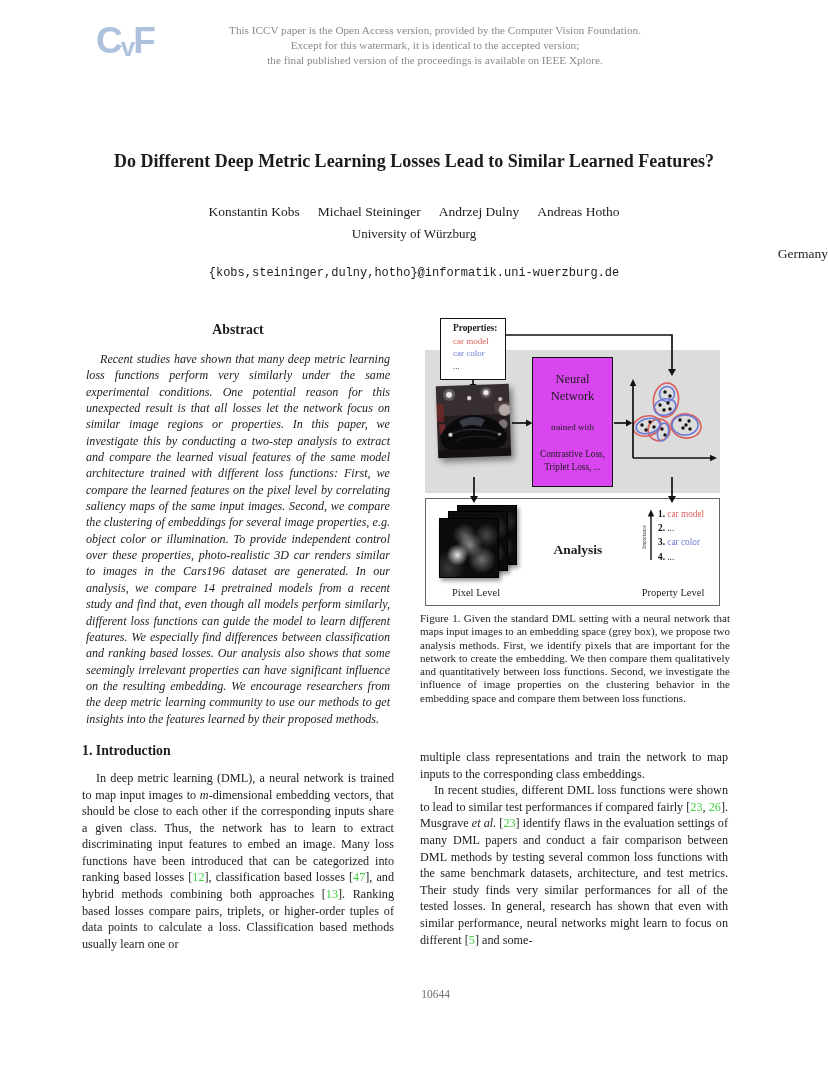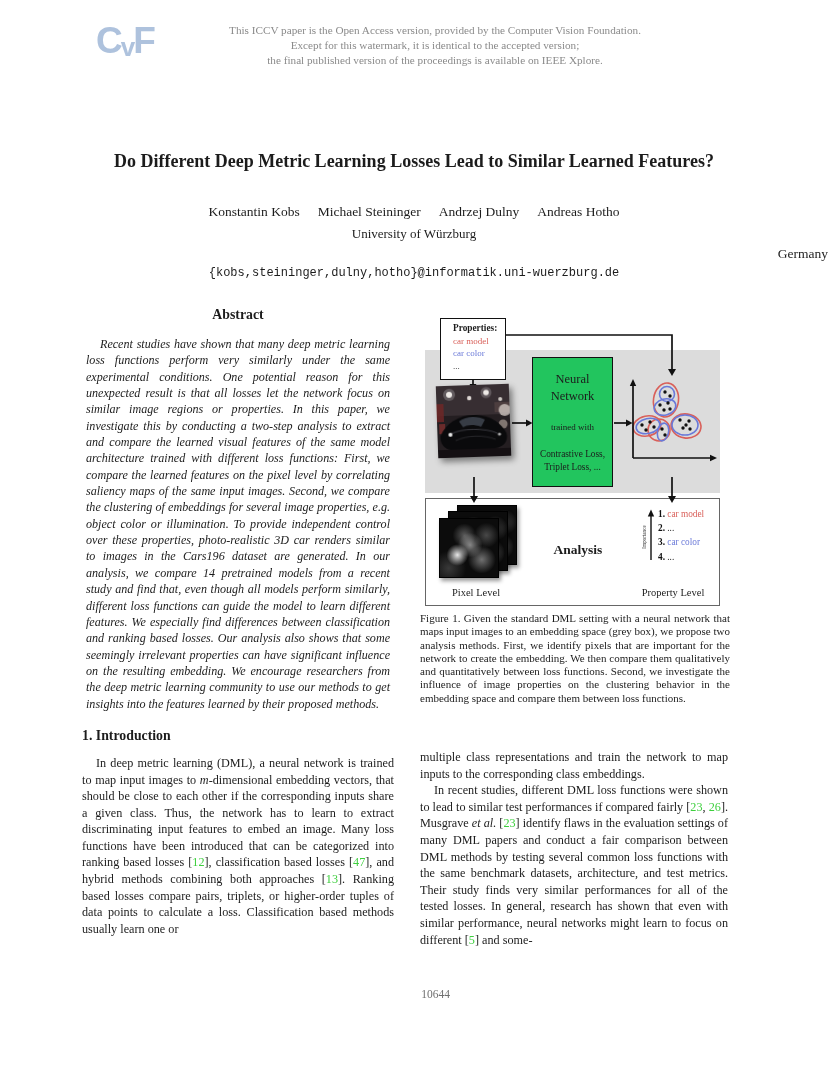--- a/index.html
+++ b/index.html
@@ -14,37 +14,37 @@
   .watermark{left:170px;top:23px;width:530px;text-align:center;
              font-size:11.2px;line-height:14.8px;}
   
   .title{left:0;right:0;top:151px;text-align:center;font-size:18px;font-weight:bold;}
   .authors{left:0;right:0;top:204px;display:flex;justify-content:center;gap:18px;font-size:13.5px;}
   .affiliation{left:0;right:0;top:226px;text-align:center;font-size:13px;}
   .country{left:0;right:0;top:238px;text-align:right;font-size:13.5px;margin-top:8px;}
   .email{left:0;right:0;top:266px;text-align:center;
          font-family:"Liberation Mono","DejaVu Sans Mono",monospace;font-size:12px;}
   
-  .col-left{left:82px;top:307px;width:312px;}
+  .col-left{left:82px;top:322px;width:312px;}
   .abstract-heading{text-align:center;font-size:13.8px;font-weight:bold;margin:0 0 13px 0;}
   .abstract-text{font-style:italic;font-size:12.1px;line-height:16.35px;text-align:justify;
                  text-indent:14px;margin:4px;}
   .intro-heading{font-size:13.8px;font-weight:bold;margin:16px 0 11px 0;}
   .body-par{font-size:12.2px;line-height:16.6px;text-align:justify;margin:0;}
   .indent{text-indent:14px;}
   .col-right-text{left:420px;top:749px;width:308px;}
   .cite{cursor:pointer;}
   
   .figure{left:420px;top:315px;width:310px;height:300px;}
   .grey-box{left:5px;top:35px;width:295px;height:143px;background:var(--grey,#dcdcdc);}
   .analysis-box{left:5px;top:183px;width:295px;height:108px;background:#fff;border:1px solid #666;box-sizing:border-box;}
   .properties-box{left:20px;top:3px;width:66px;height:62px;background:#fff;border:1.5px solid #111;
                   box-sizing:border-box;padding:3px 12px;font-size:9px;line-height:12.5px;}
   .properties-box .ptitle{font-weight:bold;font-size:9.3px;}
-  .nn-box{left:112px;top:42px;width:81px;height:130px;background:#22c55e;border:1.5px solid #111;
+  .nn-box{left:112px;top:42px;width:81px;height:130px;background:#d946ef;border:1.5px solid #111;
           box-sizing:border-box;text-align:center;display:flex;flex-direction:column;
           justify-content:space-between;padding:13px 2px 12px 2px;}
   .nn-title{font-size:12.5px;line-height:17px;}
   .nn-sub{font-size:9px;}
   .nn-loss{font-size:9.3px;line-height:13px;}
   .car{left:17px;top:70px;transform:rotate(-2deg);filter:drop-shadow(3px 4px 3px rgba(0,0,0,.45));}
   .plot{left:205px;top:58px;}
   .overlay{left:0;top:0;pointer-events:none;}
   
   .stack{left:13px;top:6px;width:82px;height:78px;}

